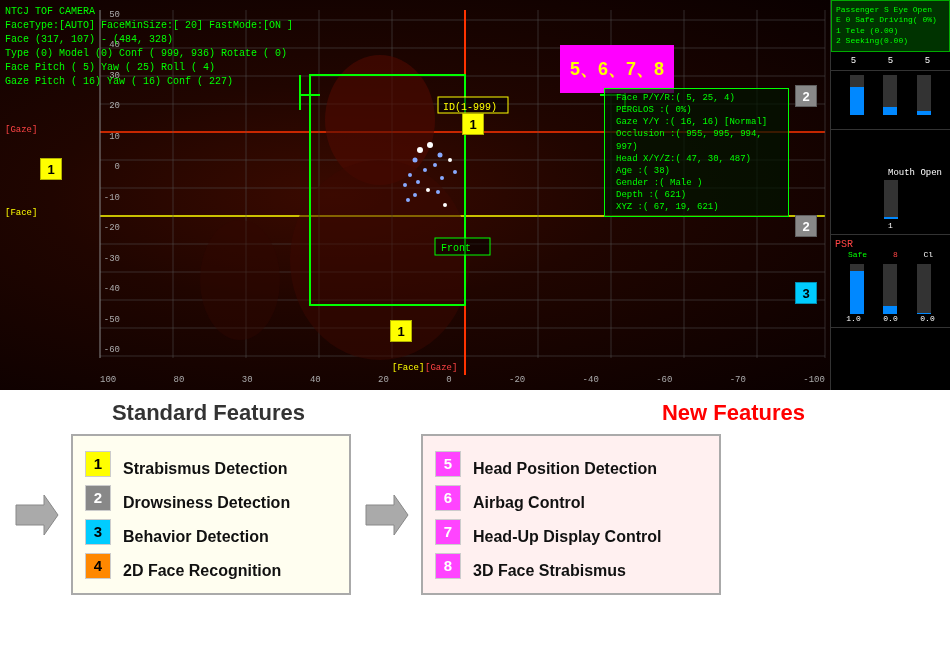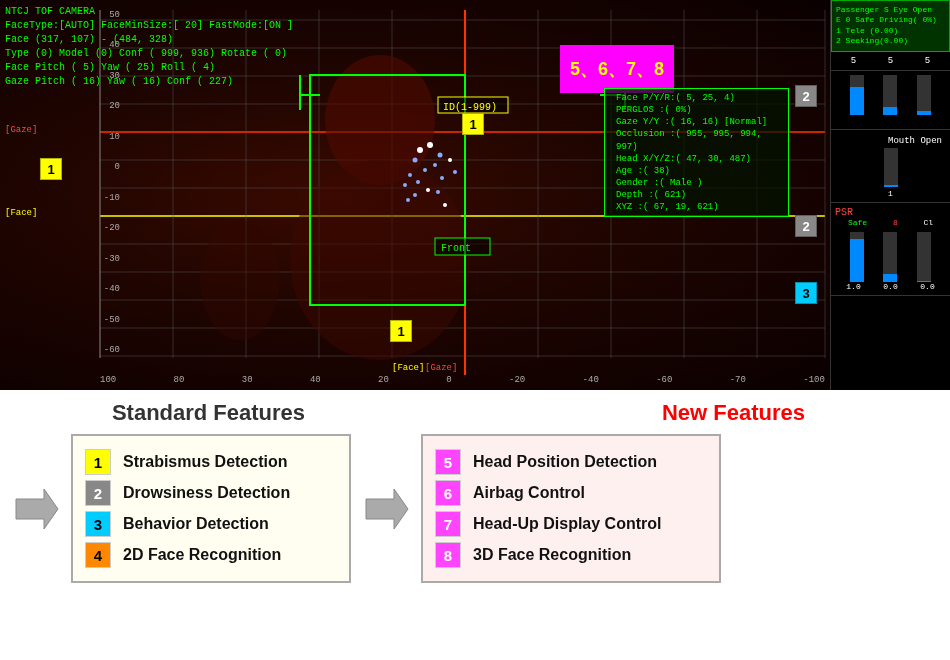--- a/index.html
+++ b/index.html
@@ -203,20 +203,21 @@
       margin-top: 2px;
     }
 
     
     .mouth-open-title {
       color: #fff;
       font-size: 9px;
       font-family: 'Courier New', monospace;
       text-align: right;
       padding: 2px 4px;
+      margin-top: 32px;
     }
 
     
     .psr-title {
       color: #ff4444;
       font-size: 10px;
       font-family: 'Courier New', monospace;
     }
     .psr-subtitle {
       display: flex;
@@ -296,20 +297,21 @@
       justify-content: center;
       font-weight: bold;
       font-size: 15px;
       flex-shrink: 0;
     }
 
     .feature-text {
       font-size: 16px;
       font-weight: bold;
       color: #111;
+      margin-top: 11px;
     }
 
     
     .feature-table-pink {
       border: 2px solid #aaa;
       background: #fff0f0;
       padding: 8px 12px;
       min-width: 300px;
       flex-shrink: 0;
     }
@@ -615,19 +617,19 @@
         <span class="feature-text">Airbag Control</span>
       </div>
 
       <div class="feature-row">
         <div class="feature-badge badge-num-magenta">7</div>
         <span class="feature-text">Head-Up Display Control</span>
       </div>
 
       <div class="feature-row">
         <div class="feature-badge badge-num-magenta">8</div>
-        <span class="feature-text">3D Face Recognition</span>
+        <span class="feature-text">3D Face Strabismus</span>
       </div>
     </div>
 
   </div>
 
 </div>
 
 </body></html>

